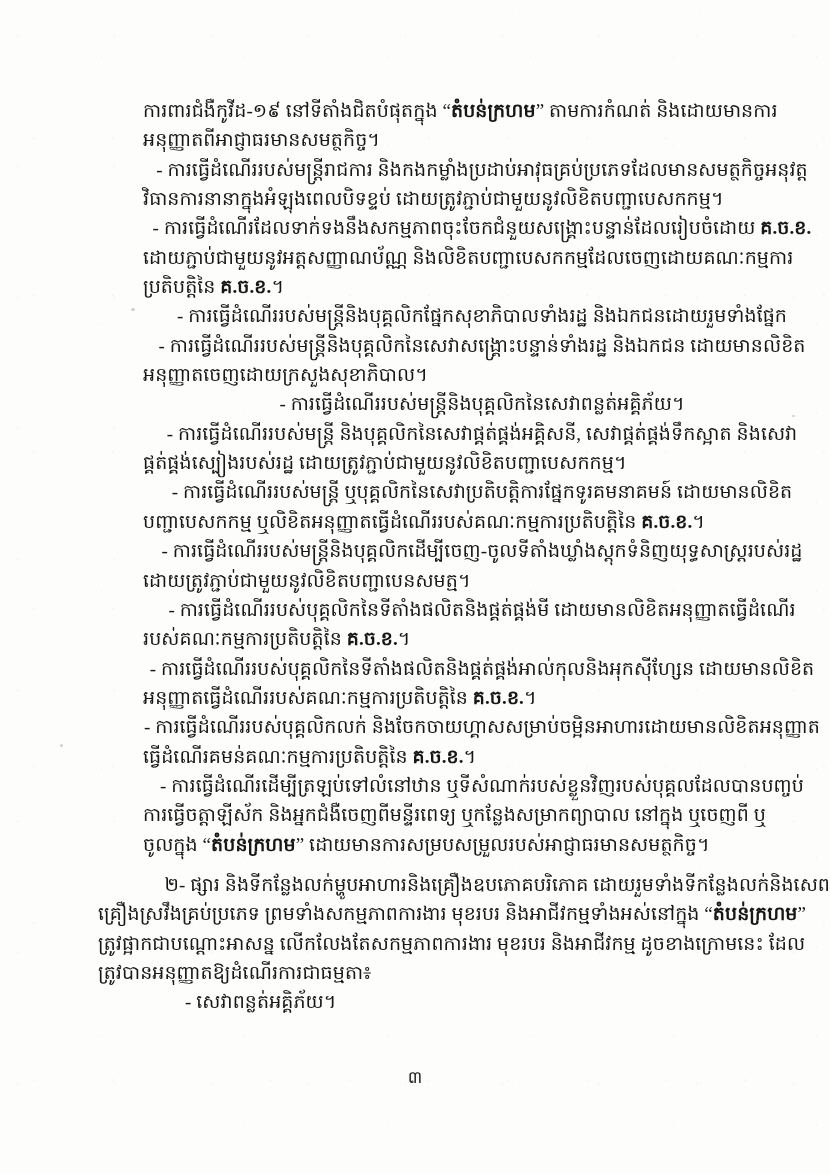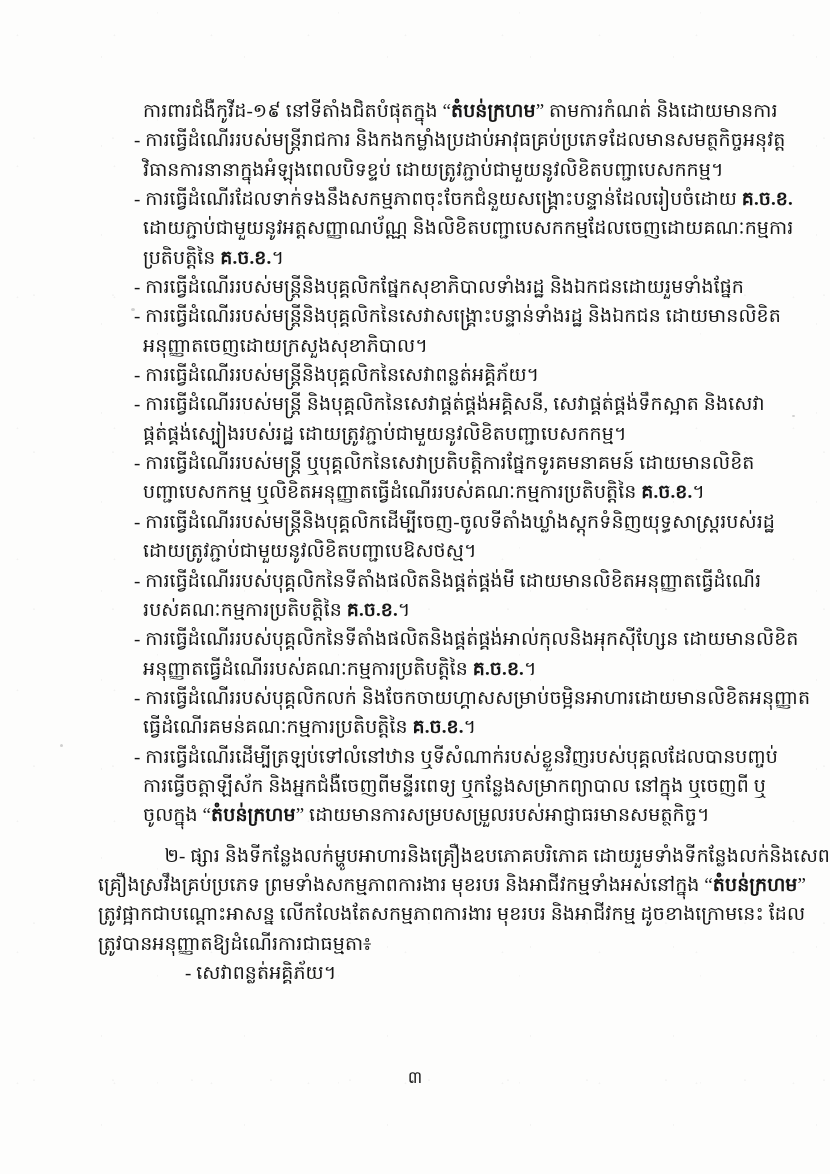--- a/index.html
+++ b/index.html
@@ -19,21 +19,21 @@
     color:#161616;
   }
   .doc{position:absolute;top:96px;left:0;width:830px;}
   .line{
     font-size:19px;
     line-height:29.35px;
     white-space:nowrap;
     letter-spacing:0.1px;
   }
   .cont{margin-left:143px;}
-  .bullet{margin-left:134px;}
+  .bullet{margin-left:134px;text-align:center;}
   .para_first{margin-left:110px;}
   .para{margin-left:98px;}
   .sub{margin-left:185px;}
   .gap-before{margin-top:11px;text-align:right;}
   .b{font-weight:700;}
   .page-number{
     position:absolute;
     top:1066px;left:0;width:830px;
     text-align:center;
     font-size:17px;
@@ -43,35 +43,36 @@
   .speck1{left:131px;top:308px;width:4px;height:3px;}
   .speck2{left:60px;top:744px;width:3px;height:3px;}
   .speck3{left:792px;top:415px;width:3px;height:2px;}
 </style>
 </head>
 <body>
 
 <div class="page">
   <div class="doc">
       <div class="line cont"><span>ការពារជំងឺកូវីដ-១៩ នៅទីតាំងជិតបំផុតក្នុង “</span><span class="b">តំបន់ក្រហម</span><span>” តាមការកំណត់ និងដោយមានការ</span></div>
+      <div class="line cont"><span>អនុញ្ញាតពីអាជ្ញាធរមានសមត្ថកិច្ច។</span></div>
       <div class="line bullet"><span>- ការធ្វើដំណើររបស់មន្ត្រីរាជការ និងកងកម្លាំងប្រដាប់អាវុធគ្រប់ប្រភេទដែលមានសមត្ថកិច្ចអនុវត្ត</span></div>
       <div class="line cont"><span>វិធានការនានាក្នុងអំឡុងពេលបិទខ្ទប់ ដោយត្រូវភ្ជាប់ជាមួយនូវលិខិតបញ្ជាបេសកកម្ម។</span></div>
       <div class="line bullet"><span>- ការធ្វើដំណើរដែលទាក់ទងនឹងសកម្មភាពចុះចែកជំនួយសង្គ្រោះបន្ទាន់ដែលរៀបចំដោយ </span><span class="b">គ.ច.ខ.</span></div>
       <div class="line cont"><span>ដោយភ្ជាប់ជាមួយនូវអត្តសញ្ញាណប័ណ្ណ និងលិខិតបញ្ជាបេសកកម្មដែលចេញដោយគណៈកម្មការ</span></div>
       <div class="line cont"><span>ប្រតិបត្តិនៃ </span><span class="b">គ.ច.ខ.</span><span>។</span></div>
       <div class="line bullet"><span>- ការធ្វើដំណើររបស់មន្ត្រីនិងបុគ្គលិកផ្នែកសុខាភិបាលទាំងរដ្ឋ និងឯកជនដោយរួមទាំងផ្នែក</span></div>
       <div class="line bullet"><span>- ការធ្វើដំណើររបស់មន្ត្រីនិងបុគ្គលិកនៃសេវាសង្គ្រោះបន្ទាន់ទាំងរដ្ឋ និងឯកជន ដោយមានលិខិត</span></div>
       <div class="line cont"><span>អនុញ្ញាតចេញដោយក្រសួងសុខាភិបាល។</span></div>
       <div class="line bullet"><span>- ការធ្វើដំណើររបស់មន្ត្រីនិងបុគ្គលិកនៃសេវាពន្លត់អគ្គិភ័យ។</span></div>
       <div class="line bullet"><span>- ការធ្វើដំណើររបស់មន្ត្រី និងបុគ្គលិកនៃសេវាផ្គត់ផ្គង់អគ្គិសនី, សេវាផ្គត់ផ្គង់ទឹកស្អាត និងសេវា</span></div>
       <div class="line cont"><span>ផ្គត់ផ្គង់ស្បៀងរបស់រដ្ឋ ដោយត្រូវភ្ជាប់ជាមួយនូវលិខិតបញ្ជាបេសកកម្ម។</span></div>
       <div class="line bullet"><span>- ការធ្វើដំណើររបស់មន្ត្រី ឬបុគ្គលិកនៃសេវាប្រតិបត្តិការផ្នែកទូរគមនាគមន៍ ដោយមានលិខិត</span></div>
       <div class="line cont"><span>បញ្ជាបេសកកម្ម ឬលិខិតអនុញ្ញាតធ្វើដំណើររបស់គណៈកម្មការប្រតិបត្តិនៃ </span><span class="b">គ.ច.ខ.</span><span>។</span></div>
       <div class="line bullet"><span>- ការធ្វើដំណើររបស់មន្ត្រីនិងបុគ្គលិកដើម្បីចេញ-ចូលទីតាំងឃ្លាំងស្តុកទំនិញយុទ្ធសាស្ត្ររបស់រដ្ឋ</span></div>
-      <div class="line cont"><span>ដោយត្រូវភ្ជាប់ជាមួយនូវលិខិតបញ្ជាបេឱសថស្ម។</span></div>
+      <div class="line cont"><span>ដោយត្រូវភ្ជាប់ជាមួយនូវលិខិតបញ្ជាបេនសមត្ម។</span></div>
       <div class="line bullet"><span>- ការធ្វើដំណើររបស់បុគ្គលិកនៃទីតាំងផលិតនិងផ្គត់ផ្គង់មី  ដោយមានលិខិតអនុញ្ញាតធ្វើដំណើរ</span></div>
       <div class="line cont"><span>របស់គណៈកម្មការប្រតិបត្តិនៃ </span><span class="b">គ.ច.ខ.</span><span>។</span></div>
       <div class="line bullet"><span>- ការធ្វើដំណើររបស់បុគ្គលិកនៃទីតាំងផលិតនិងផ្គត់ផ្គង់អាល់កុលនិងអុកស៊ីហ្សែន ដោយមានលិខិត</span></div>
       <div class="line cont"><span>អនុញ្ញាតធ្វើដំណើររបស់គណៈកម្មការប្រតិបត្តិនៃ </span><span class="b">គ.ច.ខ.</span><span>។</span></div>
       <div class="line bullet"><span>- ការធ្វើដំណើររបស់បុគ្គលិកលក់ និងចែកចាយហ្គាសសម្រាប់ចម្អិនអាហារដោយមានលិខិតអនុញ្ញាត</span></div>
       <div class="line cont"><span>ធ្វើដំណើរគមន់គណៈកម្មការប្រតិបត្តិនៃ </span><span class="b">គ.ច.ខ.</span><span>។</span></div>
       <div class="line bullet"><span>- ការធ្វើដំណើរដើម្បីត្រឡប់ទៅលំនៅឋាន  ឬទីសំណាក់របស់ខ្លួនវិញរបស់បុគ្គលដែលបានបញ្ចប់</span></div>
       <div class="line cont"><span>ការធ្វើចត្តាឡីស័ក និងអ្នកជំងឺចេញពីមន្ទីរពេទ្យ ឬកន្លែងសម្រាកព្យាបាល នៅក្នុង ឬចេញពី ឬ</span></div>
       <div class="line cont"><span>ចូលក្នុង “</span><span class="b">តំបន់ក្រហម</span><span>” ដោយមានការសម្របសម្រួលរបស់អាជ្ញាធរមានសមត្ថកិច្ច។</span></div>
       <div class="line para_first gap-before"><span>២- ផ្សារ និងទីកន្លែងលក់ម្ហូបអាហារនិងគ្រឿងឧបភោគបរិភោគ ដោយរួមទាំងទីកន្លែងលក់និងសេព</span></div>

